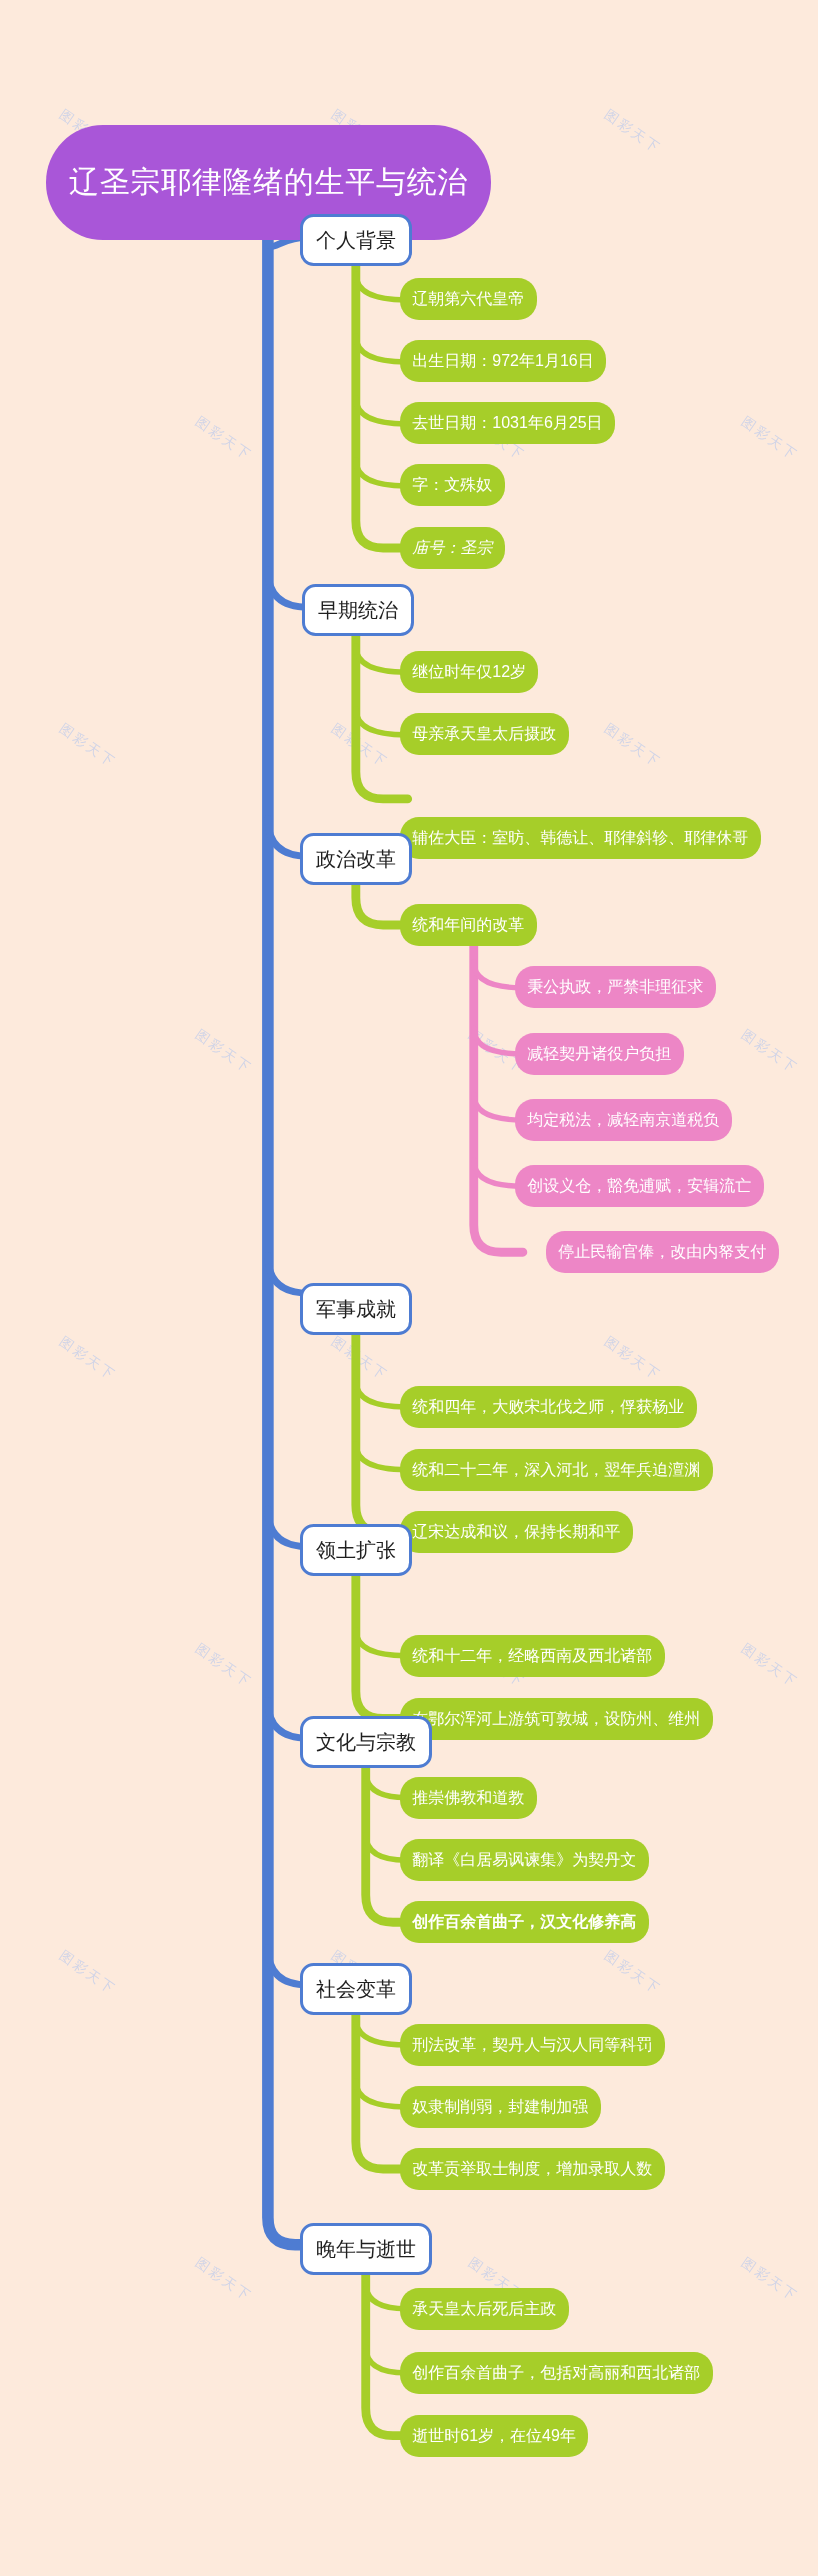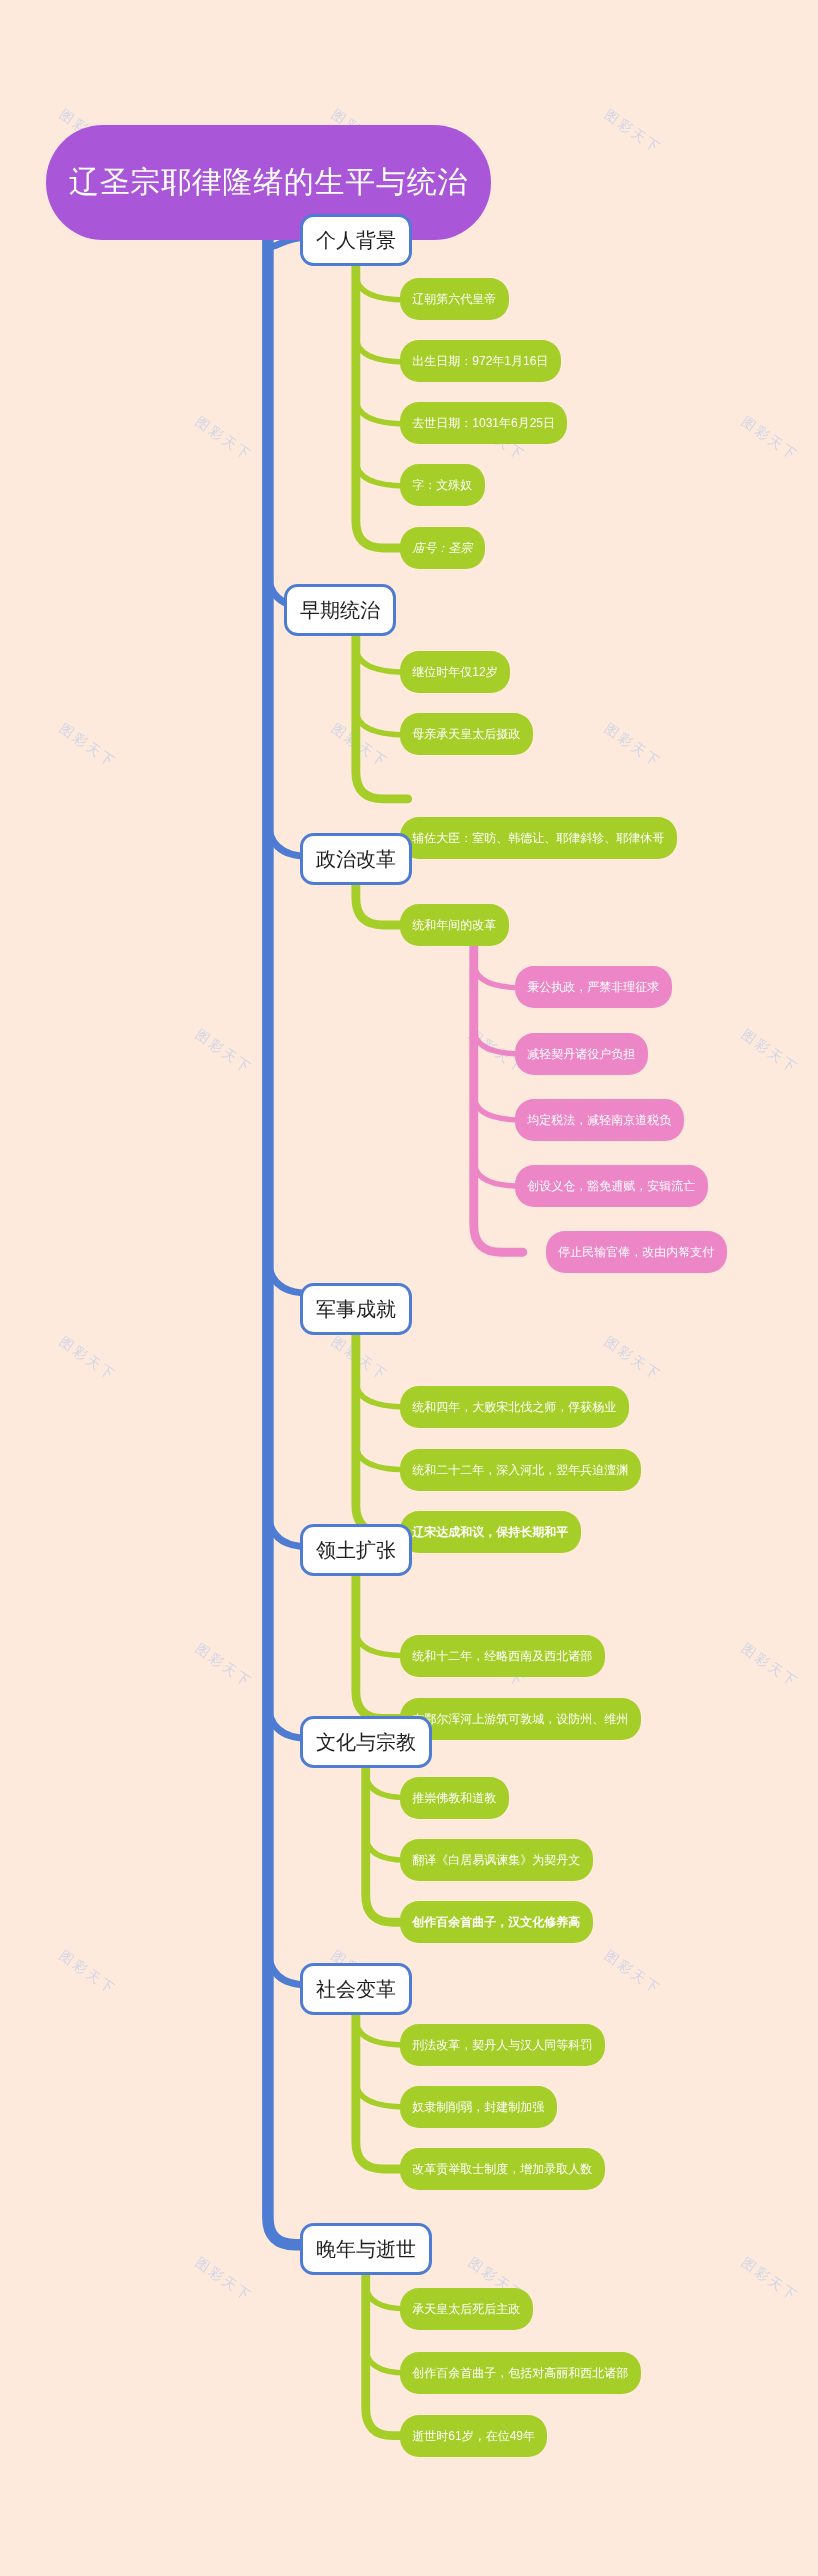--- a/index.html
+++ b/index.html
@@ -22,21 +22,21 @@
   }
   .branch{
     position:absolute;height:52px;box-sizing:border-box;z-index:2;
     background:var(--branchfill,#FFFFFF);border:3.4px solid var(--blue,#4E7CD2);
     border-radius:13.6px;display:flex;align-items:center;
     color:var(--btext,#1F1F1F);font-size:20px;padding:0 13px;white-space:nowrap;
   }
   .leaf{
     position:absolute;height:42px;box-sizing:border-box;z-index:2;
     border-radius:19px;display:flex;align-items:center;
-    color:var(--ntext,#FFFFFF);font-size:12px;padding:0 12.3px;white-space:nowrap;
+    color:var(--ntext,#FFFFFF);font-size:16px;padding:0 12.3px;white-space:nowrap;
   }
   .leaf.green{background:var(--green,#A6CE29);}
   .leaf.pink{background:var(--pink,#ED86C6);}
 </style>
 </head>
 <body style="--bg: #FDEADC; --root: #A956D8; --blue: #4E7CD2; --branchfill: #FFFFFF; --btext: #1F1F1F; --green: #A6CE29; --pink: #ED86C6; --ntext: #FFFFFF; --wm: #C6CFEA;">
 
 <div id="watermarks">
     <span class="watermark" style="left: 55px; top: 123px;">图彩天下</span>
     <span class="watermark" style="left: 327px; top: 123px;">图彩天下</span>
@@ -107,35 +107,35 @@
   <span>辽圣宗耶律隆绪的生平与统治</span>
 </div>
 
 <div id="nodes">
     <div class="branch" style="left: 300px; top: 214px;">个人背景</div>
     <div class="leaf green" style="left: 400px; top: 278px;">辽朝第六代皇帝</div>
     <div class="leaf green" style="left: 400px; top: 340px;">出生日期：972年1月16日</div>
     <div class="leaf green" style="left: 400px; top: 402px;">去世日期：1031年6月25日</div>
     <div class="leaf green" style="left: 400px; top: 464px;">字：文殊奴</div>
     <div class="leaf green" style="left: 400px; top: 527px; font-style: italic;">庙号：圣宗</div>
-    <div class="branch" style="left: 284px; top: 584px; font-family: Liberation Mono, monospace;">早期统治</div>
+    <div class="branch" style="left: 302px; top: 584px; font-family: Liberation Mono, monospace;">早期统治</div>
     <div class="leaf green" style="left: 400px; top: 651px;">继位时年仅12岁</div>
     <div class="leaf green" style="left: 400px; top: 713px;">母亲承天皇太后摄政</div>
     <div class="leaf green" style="left: 400px; top: 778px; margin-top: 39px;">辅佐大臣：室昉、韩德让、耶律斜轸、耶律休哥</div>
     <div class="branch" style="left: 300px; top: 833px;">政治改革</div>
     <div class="leaf green" style="left: 400px; top: 904px;">统和年间的改革</div>
     <div class="leaf pink" style="left: 515px; top: 966px;">秉公执政，严禁非理征求</div>
     <div class="leaf pink" style="left: 515px; top: 1033px;">减轻契丹诸役户负担</div>
     <div class="leaf pink" style="left: 515px; top: 1099px;">均定税法，减轻南京道税负</div>
     <div class="leaf pink" style="left: 515px; top: 1165px;">创设义仓，豁免逋赋，安辑流亡</div>
     <div class="leaf pink" style="left: 546px; top: 1231px;">停止民输官俸，改由内帑支付</div>
     <div class="branch" style="left: 300px; top: 1271px; margin-top: 12px;">军事成就</div>
     <div class="leaf green" style="left: 400px; top: 1386px;">统和四年，大败宋北伐之师，俘获杨业</div>
     <div class="leaf green" style="left: 400px; top: 1449px;">统和二十二年，深入河北，翌年兵迫澶渊</div>
-    <div class="leaf green" style="left: 400px; top: 1511px; font-weight: bold;">辽宋达成和议，保持长期和平</div>
+    <div class="leaf green" style="left: 400px; top: 1511px;">辽宋达成和议，保持长期和平</div>
     <div class="branch" style="left: 300px; top: 1524px;">领土扩张</div>
     <div class="leaf green" style="left: 400px; top: 1635px;">统和十二年，经略西南及西北诸部</div>
     <div class="leaf green" style="left: 400px; top: 1698px;">在鄂尔浑河上游筑可敦城，设防州、维州</div>
     <div class="branch" style="left: 300px; top: 1716px;">文化与宗教</div>
     <div class="leaf green" style="left: 400px; top: 1777px;">推崇佛教和道教</div>
     <div class="leaf green" style="left: 400px; top: 1839px;">翻译《白居易讽谏集》为契丹文</div>
     <div class="leaf green" style="left: 400px; top: 1901px; font-weight: bold;">创作百余首曲子，汉文化修养高</div>
     <div class="branch" style="left: 300px; top: 1963px;">社会变革</div>
     <div class="leaf green" style="left: 400px; top: 2024px;">刑法改革，契丹人与汉人同等科罚</div>
     <div class="leaf green" style="left: 400px; top: 2086px;">奴隶制削弱，封建制加强</div>

